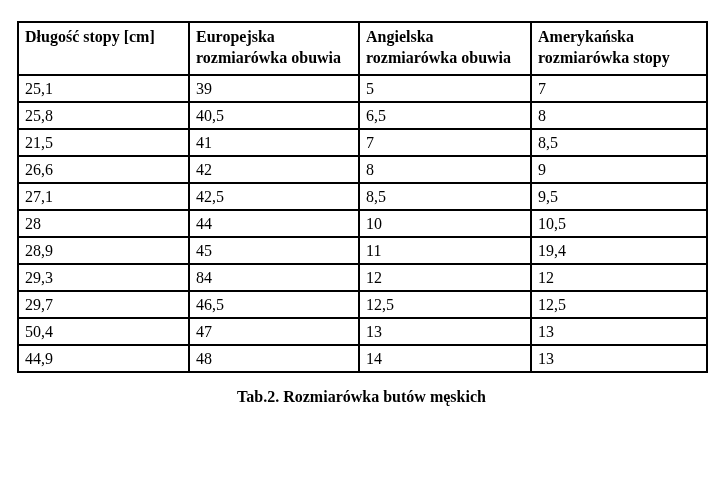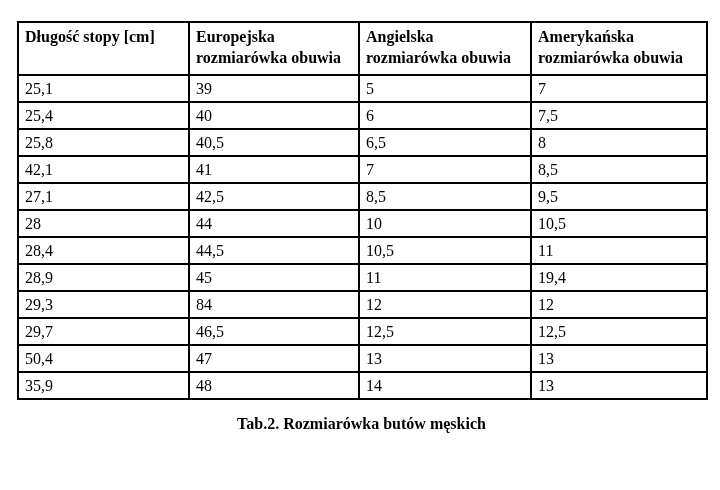--- a/index.html
+++ b/index.html
@@ -67,65 +67,59 @@
       <col class="c1">
         <col class="c2">
         <col class="c3">
         <col class="c4">
     </colgroup>
     <thead>
       <tr id="header-row">
           <th>Długość stopy [cm]</th>
           <th>Europejska rozmiarówka obuwia</th>
           <th>Angielska rozmiarówka obuwia</th>
-          <th>Amerykańska rozmiarówka obuwia</th>
+          <th>Amerykańska rozmiarówka stopy</th>
         </tr>
     </thead>
     <tbody id="table-body">
         <tr>
           <td>25,1</td>
           <td>39</td>
           <td>5</td>
           <td>7</td>
         </tr>
         <tr>
-          <td>25,4</td>
-          <td>40</td>
-          <td>6</td>
-          <td>7,5</td>
-        </tr>
-        <tr>
           <td>25,8</td>
           <td>40,5</td>
           <td>6,5</td>
           <td>8</td>
         </tr>
         <tr>
-          <td>42,1</td>
+          <td>21,5</td>
           <td>41</td>
           <td>7</td>
           <td>8,5</td>
+        </tr>
+        <tr>
+          <td>26,6</td>
+          <td>42</td>
+          <td>8</td>
+          <td>9</td>
         </tr>
         <tr>
           <td>27,1</td>
           <td>42,5</td>
           <td>8,5</td>
           <td>9,5</td>
         </tr>
         <tr>
           <td>28</td>
           <td>44</td>
           <td>10</td>
           <td>10,5</td>
-        </tr>
-        <tr>
-          <td>28,4</td>
-          <td>44,5</td>
-          <td>10,5</td>
-          <td>11</td>
         </tr>
         <tr>
           <td>28,9</td>
           <td>45</td>
           <td>11</td>
           <td>19,4</td>
         </tr>
         <tr>
           <td>29,3</td>
           <td>84</td>
@@ -138,21 +132,21 @@
           <td>12,5</td>
           <td>12,5</td>
         </tr>
         <tr>
           <td>50,4</td>
           <td>47</td>
           <td>13</td>
           <td>13</td>
         </tr>
         <tr>
-          <td>35,9</td>
+          <td>44,9</td>
           <td>48</td>
           <td>14</td>
           <td>13</td>
         </tr>
       </tbody>
   </table>
   <div class="caption">Tab.2. Rozmiarówka butów męskich</div>
 </div>
 
 </body></html>

